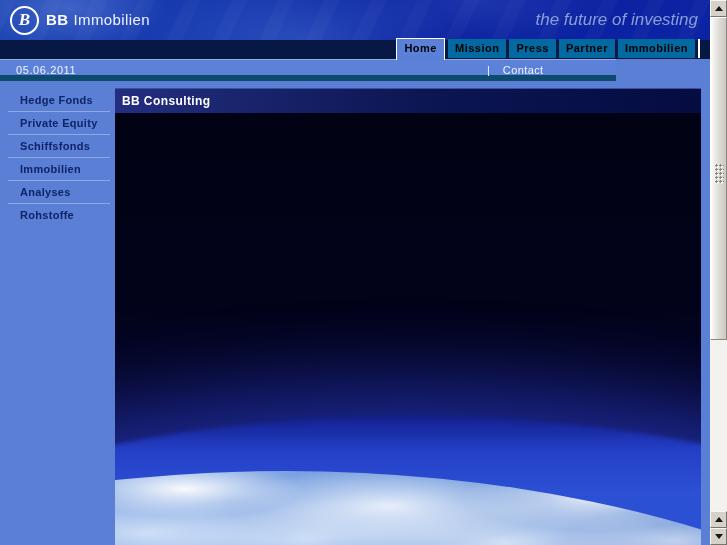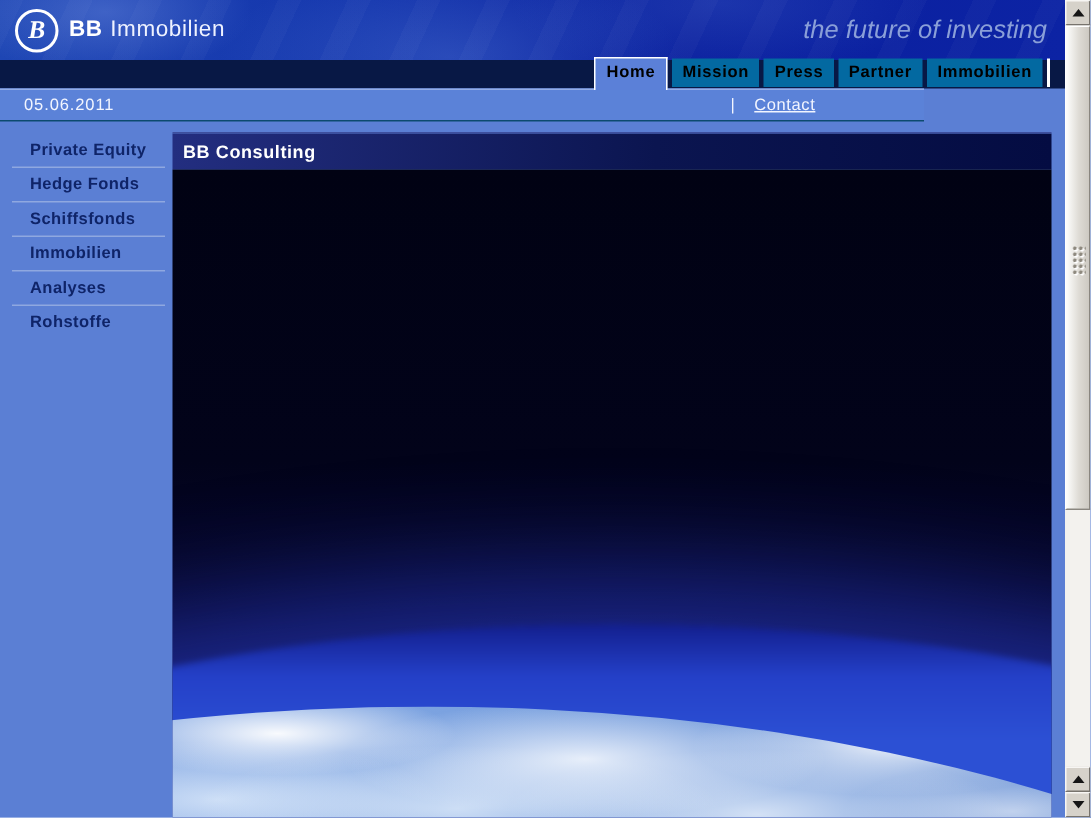--- a/index.html
+++ b/index.html
@@ -29,25 +29,25 @@
   .navbar{position:absolute;left:0;top:40px;width:710px;height:19px;background:#081845;}
   .tabs{position:absolute;right:10px;top:0;height:17px;display:flex;gap:3px;align-items:center;}
   .tab{height:19px;padding:0 7px;background:#0369a1;color:#000;font-size:11px;font-weight:bold;
     line-height:19px;letter-spacing:.5px;cursor:pointer;white-space:nowrap;}
   .tab.active{background:#5b80d8;border:1px solid #fff;border-bottom:none;height:21px;line-height:18px;
     position:relative;z-index:3;}
   .tab-endcap{width:2px;height:19px;background:#fff;}
 
   
   .infobar{position:absolute;left:0;top:59px;width:616px;height:22px;background:#5b82d8;
-    border-top:1px solid #93ace6;border-bottom:1px solid #0c4a6e;box-sizing:border-box;
+    border-top:1px solid #93ace6;border-bottom:6px solid #0c4a6e;box-sizing:border-box;
     color:#f2f5ff;font-size:11px;}
   .date{position:absolute;left:16px;top:4px;letter-spacing:.6px;}
   .contact-group{position:absolute;left:487px;top:4px;display:flex;gap:13px;}
-  .contact{cursor:pointer;letter-spacing:.4px;text-decoration:underline;}
+  .contact{cursor:pointer;letter-spacing:.4px;}
 
   
   .sidebar{position:absolute;left:8px;top:89px;width:102px;}
   .side-item{height:22px;line-height:22px;padding-left:12px;color:#0f2468;font-weight:bold;font-size:11px;
     letter-spacing:.3px;border-bottom:1px solid #8fa8e0;cursor:pointer;white-space:nowrap;}
   .side-item:last-child{border-bottom:none;}
 
   
   .content{position:absolute;left:115px;top:88px;width:586px;height:457px;}
   .content-header{height:25px;background:linear-gradient(90deg,#232e80,#0b1550 55%,#040c42);
@@ -122,22 +122,22 @@
 
   <div class="infobar">
     <span class="date">05.06.2011</span>
     <span class="contact-group">
       <span>|</span>
       <span class="contact">Contact</span>
     </span>
   </div>
 
   <div class="sidebar">
+    <div class="side-item">Hedge Fonds</div>
     <div class="side-item">Private Equity</div>
-    <div class="side-item">Hedge Fonds</div>
     <div class="side-item">Schiffsfonds</div>
     <div class="side-item">Immobilien</div>
     <div class="side-item">Analyses</div>
     <div class="side-item">Rohstoffe</div>
   </div>
 
   <div class="content">
     <div class="content-header">
       <span>BB Consulting</span>
     </div>

